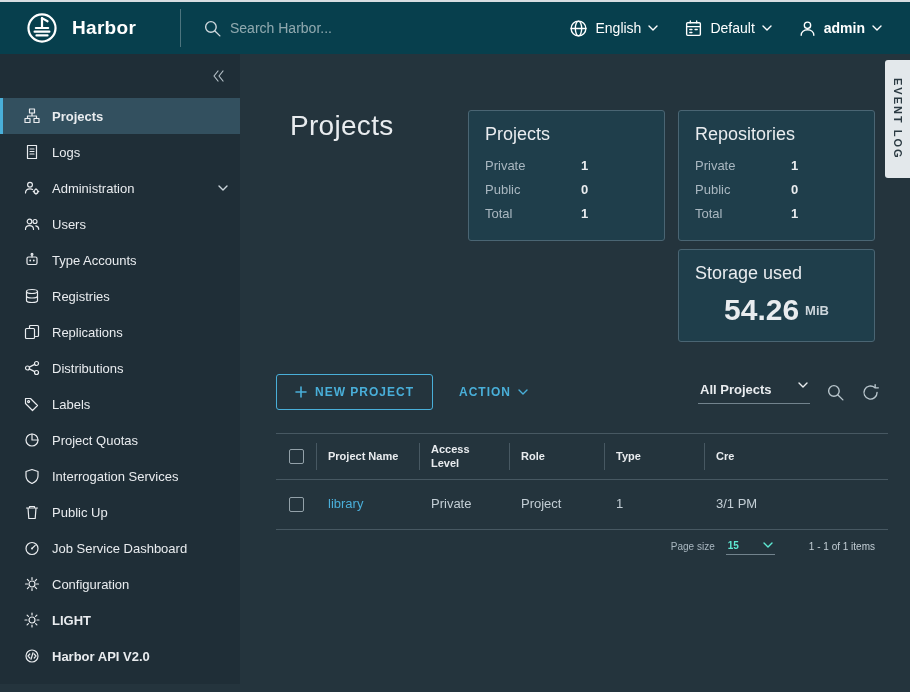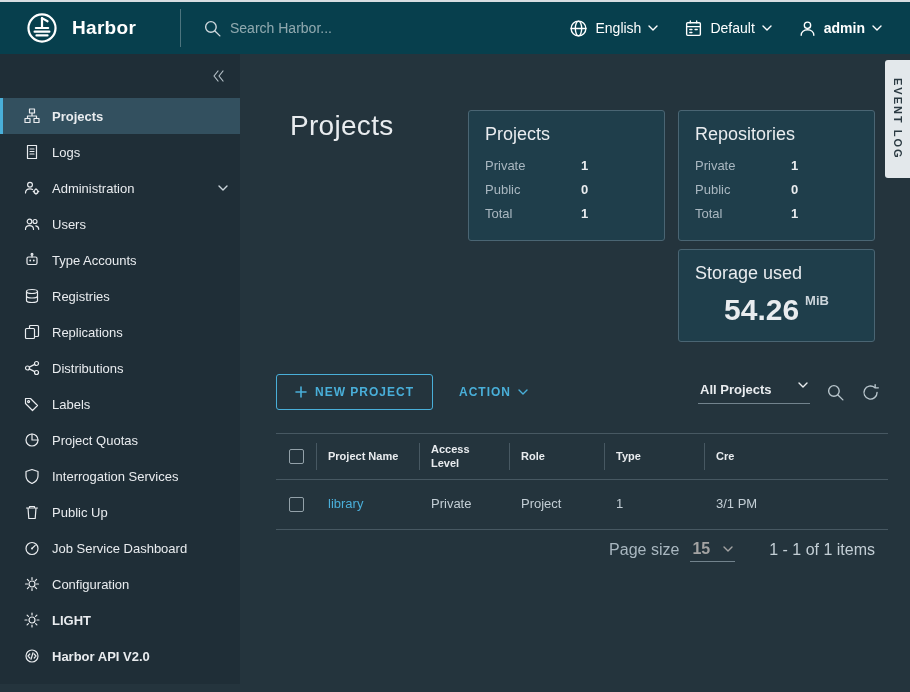--- a/index.html
+++ b/index.html
@@ -46,21 +46,21 @@
   .main { flex:1; padding:56px 0 0 36px; position:relative; }
   .top-section { display:flex; }
   .page-title { font-size:28px; font-weight:400; color:#E9ECEF; width:178px; margin-left:14px; letter-spacing:.3px; }
   .cards-grid { display:grid; grid-template-columns:197px 197px; gap:8px 13px; }
   .card { background:#1F3E4B; border:1px solid #4A6573; border-radius:3px; padding:13px 16px 14px 16px; }
   .card-title { font-size:18px; font-weight:400; margin-bottom:9px; }
   .stat { display:flex; font-size:13px; line-height:24px; }
   .stat-label { width:96px; color:#A9B7C0; }
   .stat-value { color:#E9ECEF; font-weight:600; }
   .storage-card { grid-column:2; }
-  .storage-row { display:flex; align-items:flex-start; justify-content:center; gap:6px; }
+  .storage-row { display:flex; align-items:center; justify-content:center; gap:6px; }
   .storage-value { font-size:30px; font-weight:700; }
   .storage-unit { font-size:13px; font-weight:700; color:#CDD6DC; }
 
   
   .toolbar { width:612px; margin-top:32px; display:flex; align-items:center; }
   .btn-outline { display:flex; align-items:center; gap:8px; border:1px solid #49AFD9; color:#49AFD9; background:transparent; border-radius:3px; padding:10px 18px; font-size:12px; font-weight:600; letter-spacing:1px; cursor:pointer; font-family:"Liberation Sans",sans-serif; }
   .i12 { width:12px; height:12px; }
   .i12 path { fill:none; stroke:currentColor; stroke-width:1.6; stroke-linecap:round; }
   .btn-flat { display:flex; align-items:center; gap:7px; color:#49AFD9; background:none; border:none; font-size:12px; font-weight:600; letter-spacing:1px; margin-left:26px; cursor:pointer; font-family:"Liberation Sans",sans-serif; }
   .toolbar-right { margin-left:auto; display:flex; align-items:center; gap:16px; margin-right:8px; }
@@ -71,23 +71,23 @@
   .tbl { width:612px; margin-top:23px; }
   .tbl-header, .tbl-row { display:grid; grid-template-columns:40px 103px 90px 95px 100px 130px 54px; }
   .tbl-header { border-top:1px solid #475862; border-bottom:1px solid #475862; min-height:46px; }
   .th { padding:8px 12px; font-size:11px; font-weight:700; color:#E9ECEF; display:flex; align-items:center; position:relative; line-height:1.3; }
   .th + .th::before { content:""; position:absolute; left:0; top:9px; bottom:9px; width:1px; background:#475862; }
   .cell-check { display:flex; align-items:center; justify-content:center; padding:0 !important; }
   .checkbox { width:15px; height:15px; border:1px solid #93A1A9; border-radius:2px; background:transparent; cursor:pointer; }
   .tbl-row { border-bottom:1px solid #475862; min-height:50px; }
   .td { padding:9px 12px; font-size:13px; color:#C3CED5; display:flex; align-items:center; line-height:1.3; }
   .link { color:#4AAED9; cursor:pointer; }
-  .tbl-footer { display:flex; align-items:center; justify-content:flex-end; padding:9px 13px 10px 0; font-size:16px; color:#A9B7C0; }
+  .tbl-footer { display:flex; align-items:center; justify-content:flex-end; padding:9px 13px 10px 0; font-size:10px; color:#A9B7C0; }
   .ps-label { margin-right:11px; }
-  .ps-select { display:flex; align-items:center; gap:13px; color:#a3a3a3; font-weight:700; border-bottom:1px solid #72838D; padding:1px 2px 3px 2px; cursor:pointer; }
+  .ps-select { display:flex; align-items:center; gap:24px; color:#5eead4; font-weight:700; border-bottom:1px solid #72838D; padding:1px 2px 3px 2px; cursor:pointer; }
   .items-summary { margin-left:34px; color:#C3CED5; }
 
   
   .event-log-tab { position:absolute; right:0; top:6px; width:25px; height:118px; background:#E3E8EB; color:#2B3A42; writing-mode:vertical-rl; display:flex; align-items:center; justify-content:center; font-size:11px; font-weight:700; letter-spacing:2px; border-radius:3px 0 0 3px; cursor:pointer; }
 </style>
 </head>
 <body>
 
 <div class="top-strip"></div>
 

